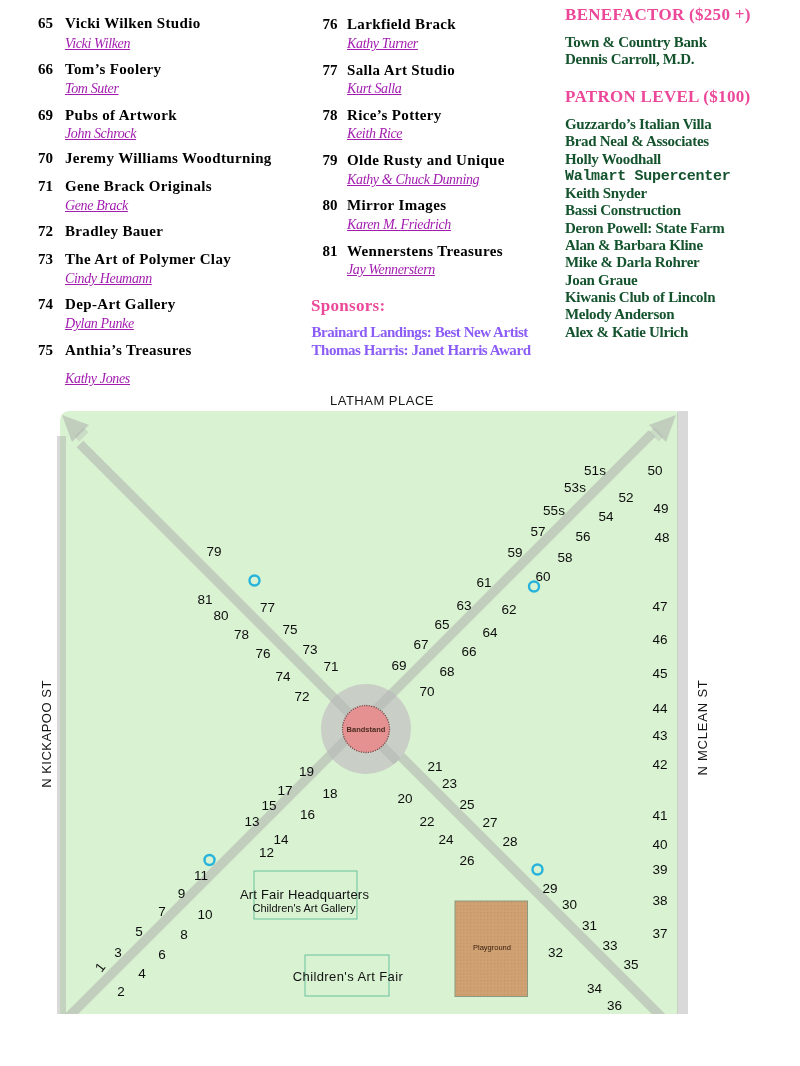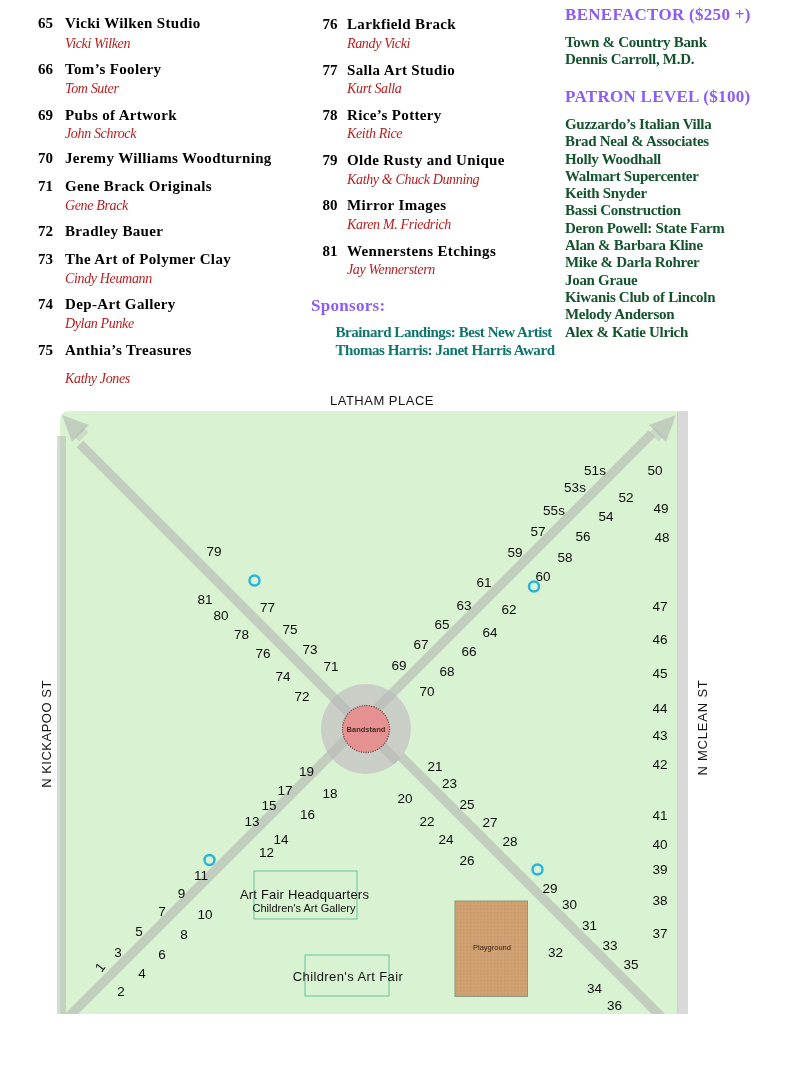--- a/index.html
+++ b/index.html
@@ -1,23 +1,23 @@
 <!DOCTYPE html>
 <html><head>
 <meta charset="utf-8">
 <style>
   html,body{margin:0;padding:0;background:#ffffff;}
   #page{position:relative;width:800px;height:1014px;overflow:hidden;background:#fff;
         font-family:"Liberation Serif",serif;}
   .num{position:absolute;font:bold 15px/1 "Liberation Serif",serif;color:#000;text-align:right;width:24px;}
   .ttl{position:absolute;font:bold 15px/1 "Liberation Serif",serif;letter-spacing:0.35px;color:#000;white-space:nowrap;}
-  .art{position:absolute;font:italic 14px/1 "Liberation Serif",serif;letter-spacing:-0.35px;color:#b91c1c;white-space:nowrap;}
-  .ghead{position:absolute;font:bold 17px/1 "Liberation Serif",serif;letter-spacing:0.3px;color:#8b5cf6;white-space:nowrap;}
+  .art{position:absolute;font:italic 14px/1 "Liberation Serif",serif;letter-spacing:-0.35px;color:#a21caf;white-space:nowrap;text-decoration:underline;}
+  .ghead{position:absolute;font:bold 17px/1 "Liberation Serif",serif;letter-spacing:0.3px;color:#ec4899;white-space:nowrap;}
   .plain{position:absolute;font:bold 15px/1 "Liberation Serif",serif;letter-spacing:-0.3px;color:#14532d;white-space:nowrap;}
-  .spon{position:absolute;font:bold 15px/1 "Liberation Serif",serif;letter-spacing:-0.45px;color:#0f766e;white-space:nowrap;margin-left:24px;}
+  .spon{position:absolute;font:bold 15px/1 "Liberation Serif",serif;letter-spacing:-0.45px;color:#8b5cf6;white-space:nowrap;}
 </style>
 </head>
 <body>
 <div id="page">
 
 <div>
   <div class="num" style="left:29px;top:16.4px;">65</div>
       <div class="ttl" style="left:65px;top:16.4px;">Vicki Wilken Studio</div>
   <div class="art" style="left:65px;top:36.8px;">Vicki Wilken</div>
   <div class="num" style="left:29px;top:62.4px;">66</div>
@@ -40,52 +40,52 @@
       <div class="ttl" style="left:65px;top:296.8px;">Dep-Art Gallery</div>
   <div class="art" style="left:65px;top:317.1px;">Dylan Punke</div>
   <div class="num" style="left:29px;top:342.8px;">75</div>
       <div class="ttl" style="left:65px;top:342.8px;">Anthia’s Treasures</div>
   <div class="art" style="left:65px;top:363.1px;margin-top:9px;">Kathy Jones</div>
 </div>
 
 <div>
   <div class="num" style="left:313.5px;top:16.6px;">76</div>
       <div class="ttl" style="left:347px;top:16.6px;">Larkfield Brack</div>
-  <div class="art" style="left:347px;top:36.9px;">Randy Vicki</div>
+  <div class="art" style="left:347px;top:36.9px;">Kathy Turner</div>
   <div class="num" style="left:313.5px;top:62.6px;">77</div>
       <div class="ttl" style="left:347px;top:62.6px;">Salla Art Studio</div>
   <div class="art" style="left:347px;top:82.1px;">Kurt Salla</div>
   <div class="num" style="left:313.5px;top:108px;">78</div>
       <div class="ttl" style="left:347px;top:108px;">Rice’s Pottery</div>
   <div class="art" style="left:347px;top:127.1px;">Keith Rice</div>
   <div class="num" style="left:313.5px;top:153.3px;">79</div>
       <div class="ttl" style="left:347px;top:153.3px;">Olde Rusty and Unique</div>
   <div class="art" style="left:347px;top:172.7px;">Kathy &amp; Chuck Dunning</div>
   <div class="num" style="left:313.5px;top:198.4px;">80</div>
       <div class="ttl" style="left:347px;top:198.4px;">Mirror Images</div>
   <div class="art" style="left:347px;top:217.7px;">Karen M. Friedrich</div>
   <div class="num" style="left:313.5px;top:243.7px;">81</div>
-      <div class="ttl" style="left:347px;top:243.7px;">Wennerstens Etchings</div>
+      <div class="ttl" style="left:347px;top:243.7px;">Wennerstens Treasures</div>
   <div class="art" style="left:347px;top:262.7px;">Jay Wennerstern</div>
 
   <div class="ghead" style="left:311px;top:297.3px;">Sponsors:</div>
 
   <div class="spon" style="left:311.5px;top:324.9px;">Brainard Landings: Best New Artist</div>
   <div class="spon" style="left:311.5px;top:342.5px;">Thomas Harris: Janet Harris Award</div>
 </div>
 
 <div>
   <div class="ghead" style="left:565px;top:5.7px;">BENEFACTOR ($250 +)</div>
   <div class="plain" style="left:565px;top:34.9px;">Town &amp; Country Bank</div>
   <div class="plain" style="left:565px;top:52.3px;">Dennis Carroll, M.D.</div>
   <div class="ghead" style="left:565px;top:88.4px;">PATRON LEVEL ($100)</div>
   <div class="plain" style="left:565px;top:116.9px;">Guzzardo’s Italian Villa</div>
   <div class="plain" style="left:565px;top:134.2px;">Brad Neal &amp; Associates</div>
   <div class="plain" style="left:565px;top:151.5px;">Holly Woodhall</div>
-  <div class="plain" style="left:565px;top:168.8px;">Walmart Supercenter</div>
+  <div class="plain" style="left:565px;top:168.8px;font-family:Liberation Mono, monospace;">Walmart Supercenter</div>
   <div class="plain" style="left:565px;top:186.1px;">Keith Snyder</div>
   <div class="plain" style="left:565px;top:203.4px;">Bassi Construction</div>
   <div class="plain" style="left:565px;top:220.7px;">Deron Powell: State Farm</div>
   <div class="plain" style="left:565px;top:238px;">Alan &amp; Barbara Kline</div>
   <div class="plain" style="left:565px;top:255.3px;">Mike &amp; Darla Rohrer</div>
   <div class="plain" style="left:565px;top:272.6px;">Joan Graue</div>
   <div class="plain" style="left:565px;top:289.9px;text-align:center;">Kiwanis Club of Lincoln</div>
   <div class="plain" style="left:565px;top:307.2px;">Melody Anderson</div>
   <div class="plain" style="left:565px;top:324.5px;">Alex &amp; Katie Ulrich</div>
 </div>

